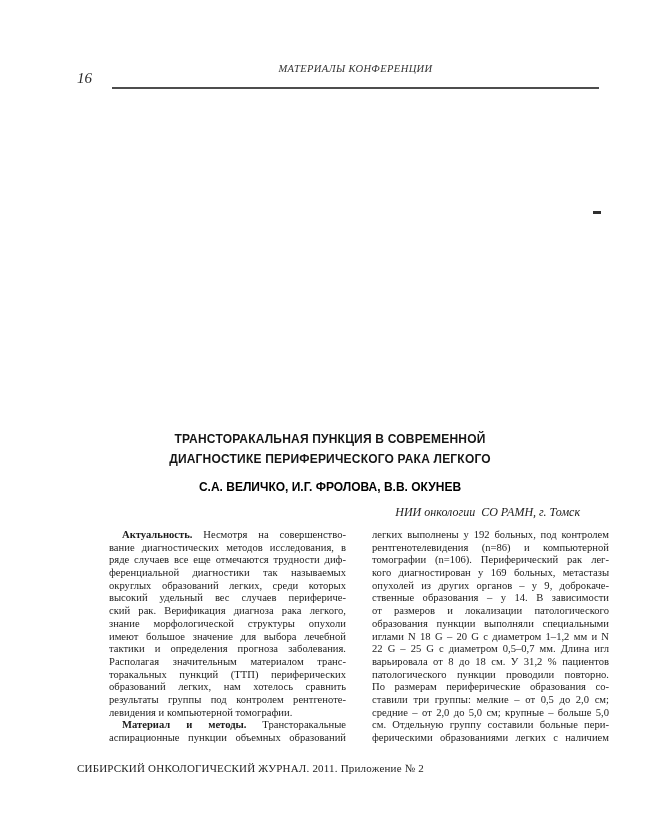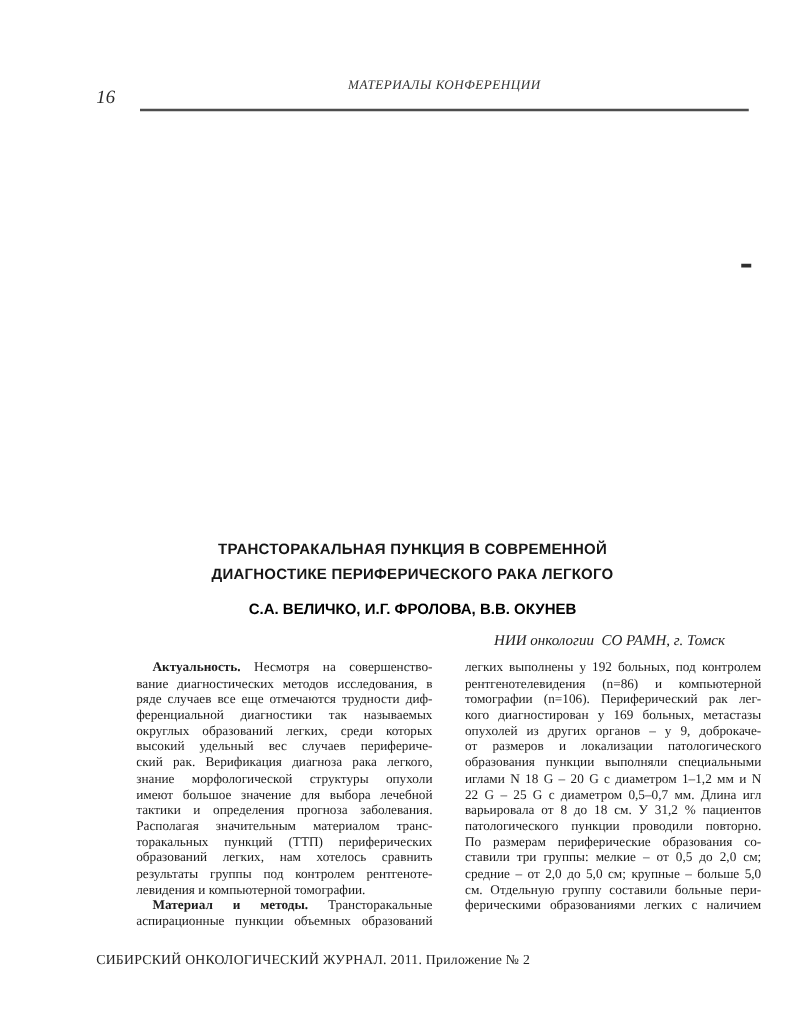--- a/index.html
+++ b/index.html
@@ -89,20 +89,21 @@
         <div class="line para-end">левидения и компьютерной томографии.</div>
         <div class="line indent"><b>Материал и методы.</b> Трансторакальные</div>
         <div class="line">аспирационные пункции объемных образований</div>
       </div>
     <div class="col">
         <div class="line">легких выполнены у 192 больных, под контролем</div>
         <div class="line">рентгенотелевидения (n=86) и компьютерной</div>
         <div class="line">томографии (n=106). Периферический рак лег-</div>
         <div class="line">кого диагностирован у 169 больных, метастазы</div>
         <div class="line">опухолей из других органов – у 9, доброкаче-</div>
+        <div class="line">ственные образования – у 14. В зависимости</div>
         <div class="line">от размеров и локализации патологического</div>
         <div class="line">образования пункции выполняли специальными</div>
         <div class="line">иглами N 18 G – 20 G с диаметром 1–1,2 мм и N</div>
         <div class="line">22 G – 25 G с диаметром 0,5–0,7 мм. Длина игл</div>
         <div class="line">варьировала от 8 до 18 см. У 31,2 % пациентов</div>
         <div class="line">патологического пункции проводили повторно.</div>
         <div class="line">По размерам периферические образования со-</div>
         <div class="line">ставили три группы: мелкие – от 0,5 до 2,0 см;</div>
         <div class="line">средние – от 2,0 до 5,0 см; крупные – больше 5,0</div>
         <div class="line">см. Отдельную группу составили больные пери-</div>

